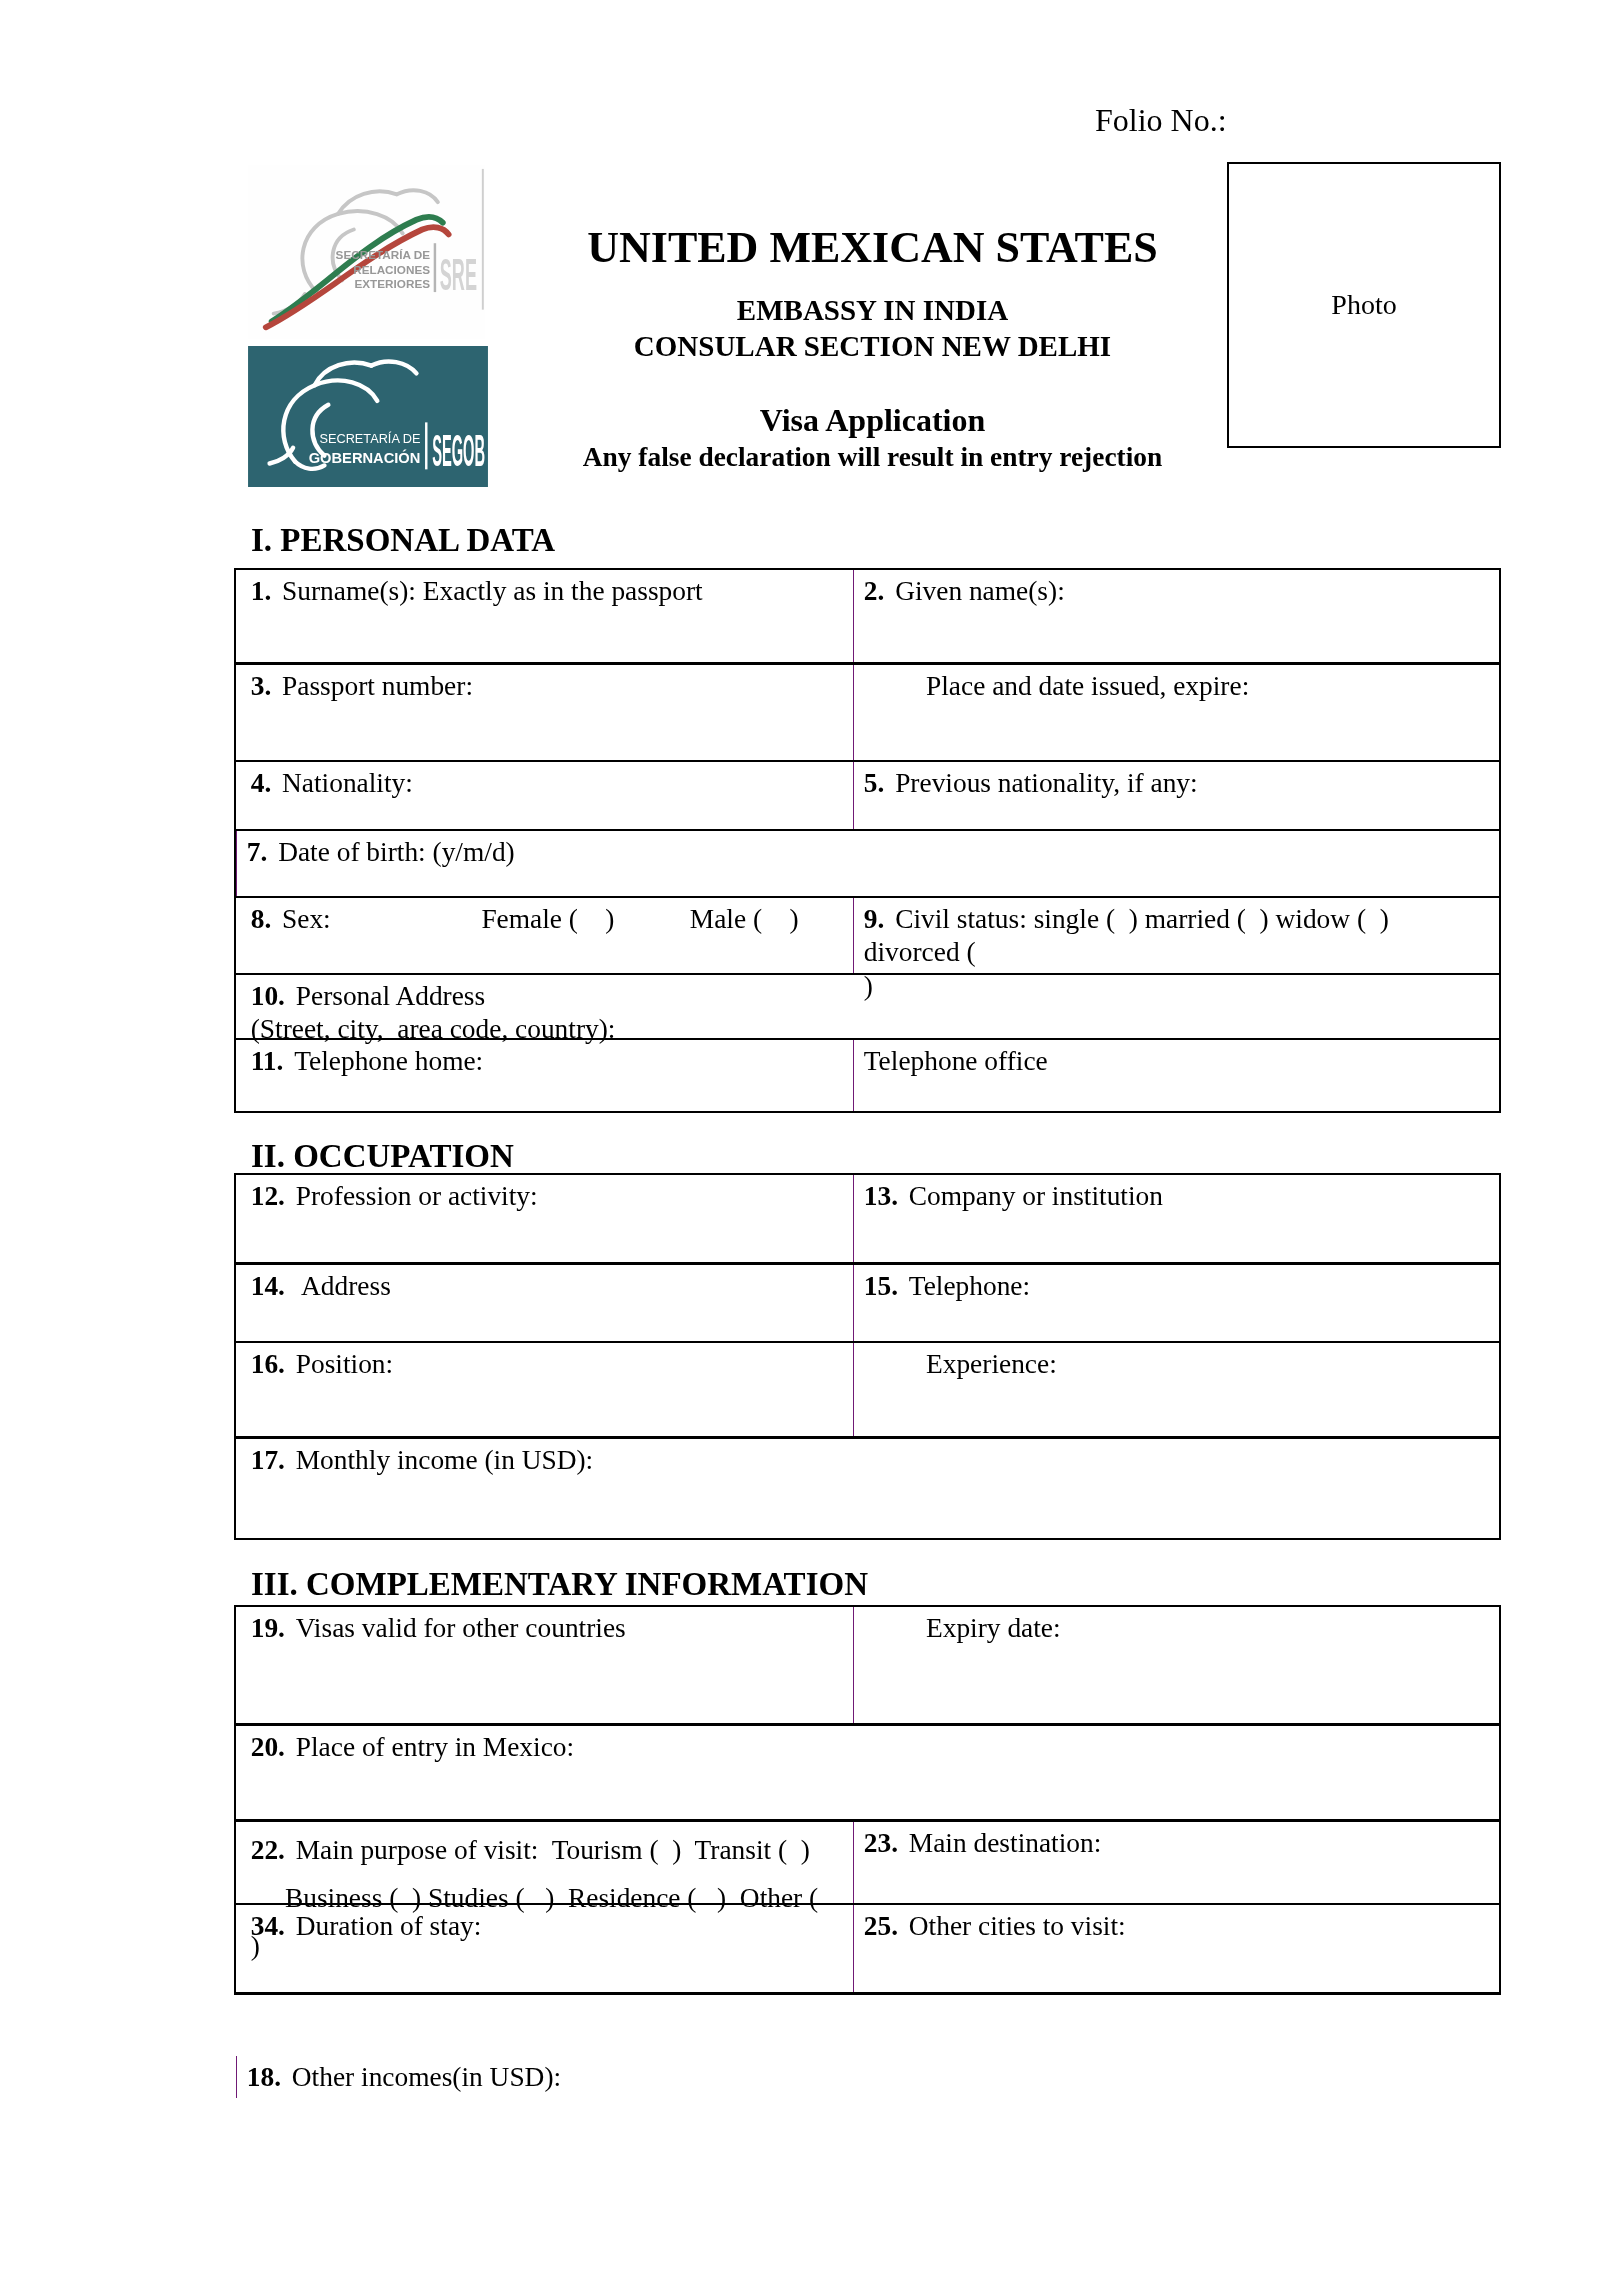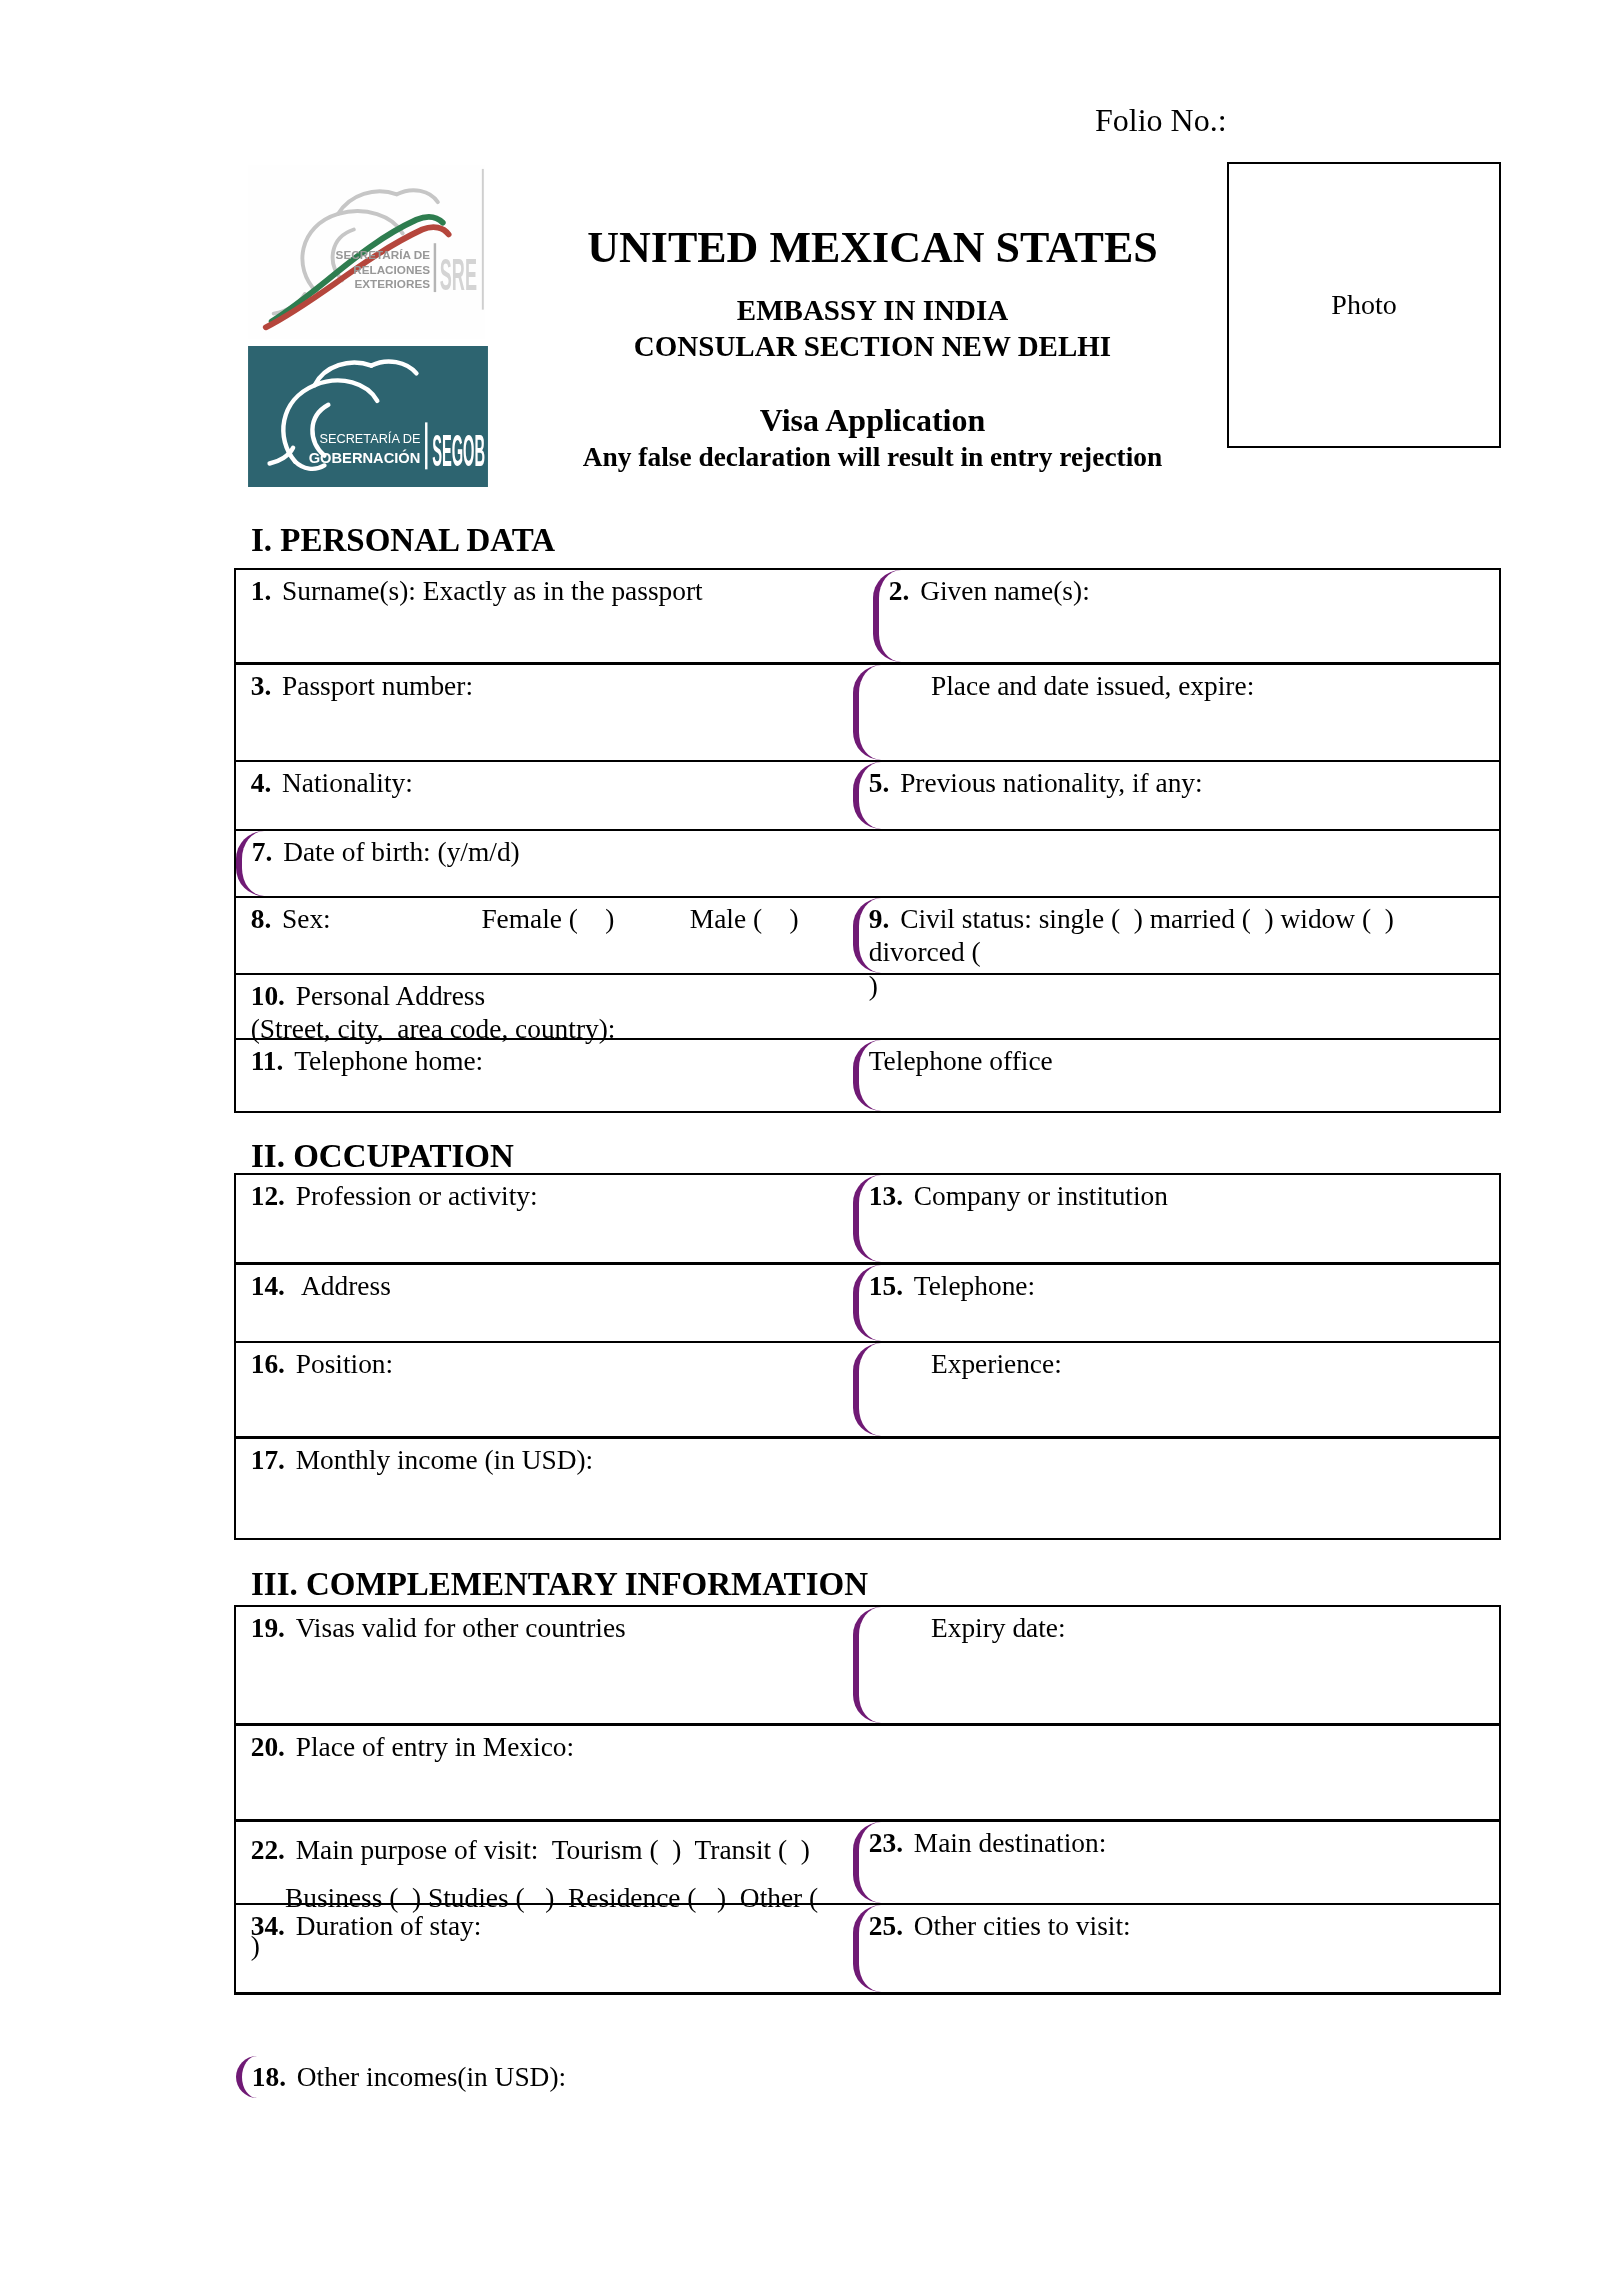--- a/index.html
+++ b/index.html
@@ -47,21 +47,21 @@
     border: 2px solid #000;
   }
   .tbl1 { top: 568px; }
   .tbl2 { top: 1173px; }
   .tbl3 { top: 1605px; border-bottom-width: 3.9px; }
   .row { display: flex; border-top: 2px solid #000; }
   .row:first-child { border-top: none; }
   .row.bt { border-top-width: 3.9px; }
   .cell { padding: 4.9px 9.8px 3.9px 14.7px; font-size: 27.4px; line-height: 1.22; }
   .c1 { width: 617px; flex: 0 0 617px; }
-  .c2 { flex: 1 1 auto; border-left: 6px solid #701a75; padding-left: 9.8px; border-radius: 28px; }
+  .c2 { flex: 1 1 auto; border-left: 1px solid #701a75; padding-left: 9.8px; }
   .full { width: 100%; flex: 1 1 auto; }
   .indent { padding-left: 72px; }
   .num { font-weight: bold; margin-right: 10.8px; }
   .lbl { white-space: pre-wrap; }
   .ml { line-height: 1.75; }
 </style>
 </head>
 <body>
 
 <div class="page">
@@ -114,21 +114,21 @@
     <div class="ht-app">Visa Application</div>
     <div class="ht-warn">Any false declaration will result in entry rejection</div>
   </div>
 
   <div class="photo-box">
     <span>Photo</span>
   </div>
 
   <div class="sec-heading sec1-h">I. PERSONAL DATA</div>
   <div class="tbl tbl1">
-    <div class="row" style="height:92px;gap:20px;">
+    <div class="row" style="height:92px;">
       <div class="cell c1"><b class="num">1.</b><span class="lbl">Surname(s): Exactly as in the passport</span></div>
       <div class="cell c2"><b class="num">2.</b><span class="lbl">Given name(s):</span></div>
     </div>
     <div class="row bt" style="height:98px;">
       <div class="cell c1"><b class="num">3.</b><span class="lbl">Passport number:</span></div>
       <div class="cell c2 indent"><span class="lbl">Place and date issued, expire:</span></div>
     </div>
     <div class="row" style="height:69px;">
       <div class="cell c1"><b class="num">4.</b><span class="lbl">Nationality:</span></div>
       <div class="cell c2"><b class="num">5.</b><span class="lbl">Previous nationality, if any:</span></div>

